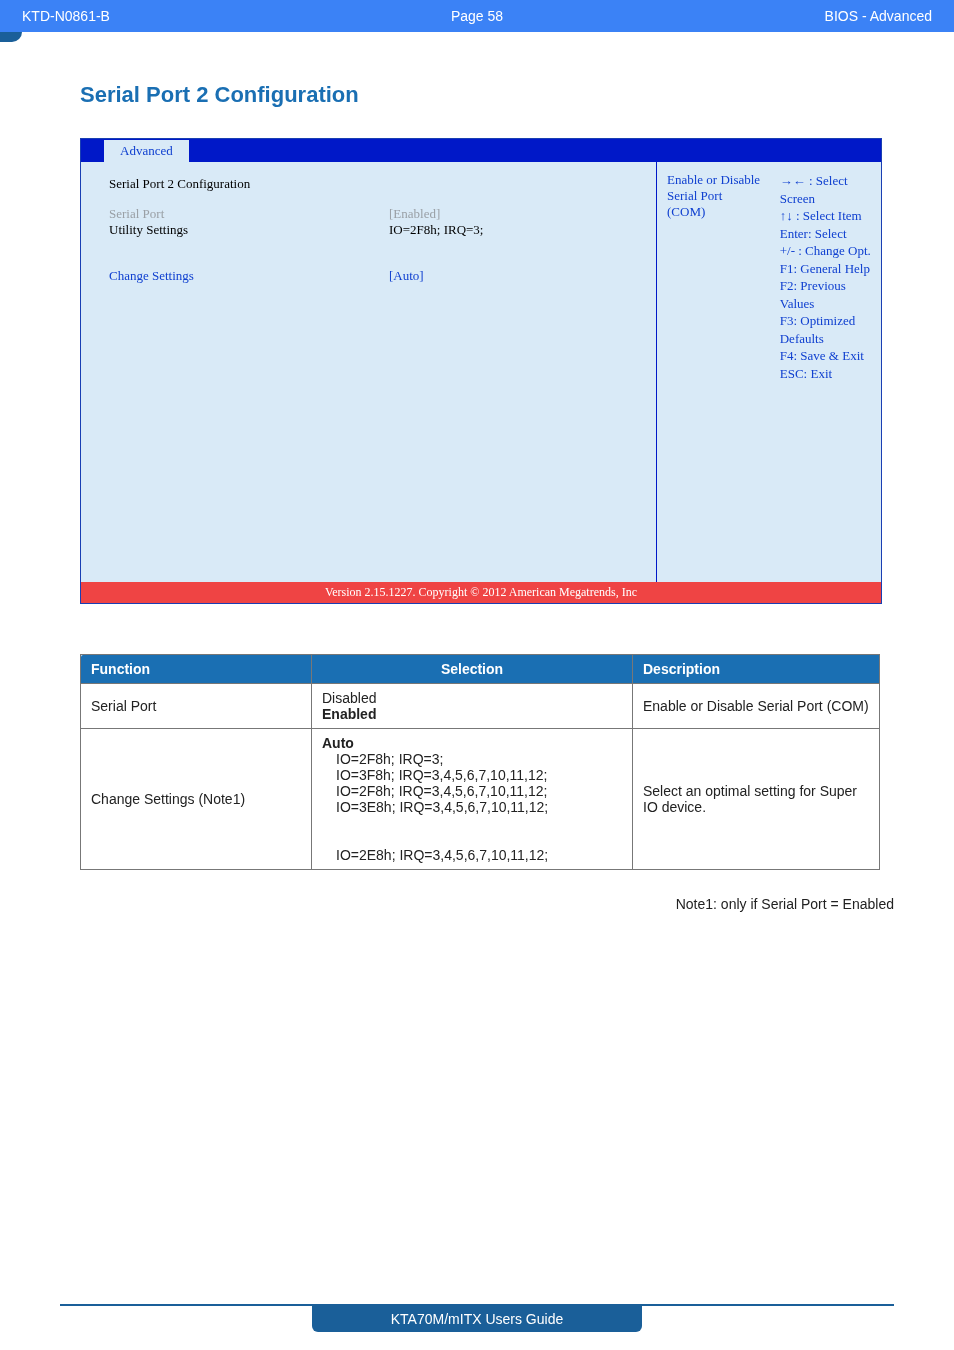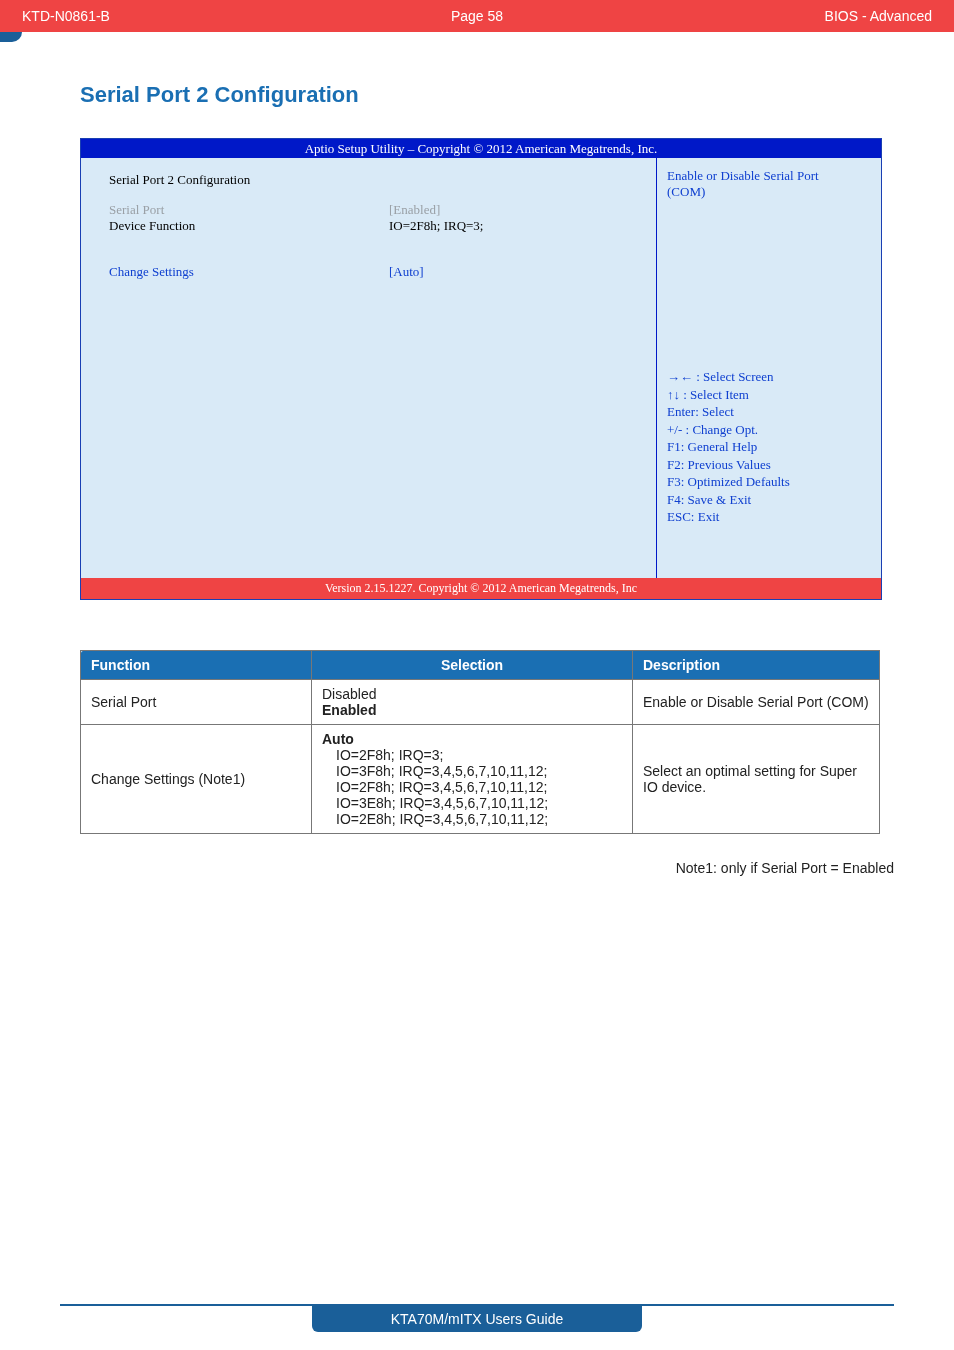--- a/index.html
+++ b/index.html
@@ -1,32 +1,32 @@
 <!DOCTYPE html>
 <html><head>
 <meta charset="utf-8">
 <style>
   html,body{margin:0;padding:0;font-family:Arial,Helvetica,sans-serif;background:#fff;color:#222;}
   .page{width:954px;height:1350px;position:relative;box-sizing:border-box;}
   
-  .topbar{background:#ef4444;height:32px;display:flex;align-items:center;color:#fff;font-size:14px;position:relative;padding:0 22px;}
+  .topbar{background:#3b82f6;height:32px;display:flex;align-items:center;color:#fff;font-size:14px;position:relative;padding:0 22px;}
   .topbar .left{flex:0 0 auto;}
   .topbar .center{position:absolute;left:50%;transform:translateX(-50%);}
   .topbar .right{margin-left:auto;}
   .topbar .notch{position:absolute;left:0;bottom:-10px;width:22px;height:10px;background:#1a5f99;border-bottom-right-radius:10px;}
   .content{padding:30px 60px 0 80px;}
   h2.section-title{color:#1a6fb3;font-size:22px;font-weight:600;margin:20px 0 30px 0;}
   
   .bios{border:1px solid #1a3fb3;width:800px;font-family:"Georgia","Times New Roman",serif;font-size:13px;}
   .bios-titlebar{background:#0018c8;color:#fff;text-align:center;font-size:13px;padding:2px 0 0 0;}
   .bios-tabrow{background:#0018c8;height:22px;position:relative;}
   .bios-tab{position:absolute;left:22px;top:0;background:#d9eaf7;color:#1040d0;padding:3px 16px;font-size:13px;border:1px solid #0018c8;border-bottom:none;}
   .bios-body{display:flex;background:#d9eaf7;border-top:1px solid #0018c8;}
   .bios-main{flex:1;padding:14px 10px 14px 28px;min-height:420px;box-sizing:border-box;}
-  .bios-side{width:225px;border-left:1px solid #0018c8;padding:10px 10px;color:#1040d0;box-sizing:border-box;display:flex;flex-direction:column;}
+  .bios-side{width:225px;border-left:1px solid #0018c8;padding:10px 10px;color:#1040d0;box-sizing:border-box;display:flex;flex-direction:row;}
   .bios-row{display:flex;}
   .bios-row .lbl{width:280px;}
   .bios-row .val{}
   .bios-black{color:#000;}
   .bios-blue{color:#1040d0;}
   .bios-grey{color:#9aa0a6;}
   .bios-help-top{min-height:200px;}
   .bios-help-keys div{line-height:1.35;}
   .bios-footer{background:#ef4444;color:#fff;text-align:center;font-size:12px;padding:3px 0;}
   
@@ -48,32 +48,34 @@
     <span class="left">KTD-N0861-B</span>
     <span class="center">Page 58</span>
     <span class="right">BIOS  - Advanced</span>
     <div class="notch"></div>
   </div>
 
   <div class="content">
     <h2 class="section-title">Serial Port 2 Configuration</h2>
 
     <div class="bios">
-      <div class="bios-titlebar">Aptio Setup Utility  –   Copyright © 2012 American Megatrends, Inc.</div>
+      <div class="bios-tabrow">
+        <div class="bios-tab">Advanced</div>
+      </div>
       <div class="bios-body">
         <div class="bios-main">
           <div class="bios-row" style="margin-bottom:14px;">
             <span class="lbl bios-black">Serial Port 2 Configuration</span>
           </div>
           <div class="bios-row">
             <span class="lbl bios-grey">Serial Port</span>
             <span class="val bios-grey">[Enabled]</span>
           </div>
           <div class="bios-row">
-            <span class="lbl bios-black">Device Function</span>
+            <span class="lbl bios-black">Utility Settings</span>
             <span class="val bios-black">IO=2F8h; IRQ=3;</span>
           </div>
           <div class="bios-row" style="margin-top:30px;">
             <span class="lbl bios-blue">Change Settings</span>
             <span class="val bios-blue">[Auto]</span>
           </div>
         </div>
         <div class="bios-side">
           <div class="bios-help-top">
             <div>Enable or Disable Serial Port</div>
@@ -112,21 +114,21 @@
         <td>Enable or Disable Serial Port (COM)</td>
       </tr>
       <tr>
         <td>Change Settings  (Note1)</td>
         <td>
           <div style="font-weight:700;">Auto</div>
           <div style="padding-left:14px;">IO=2F8h; IRQ=3;</div>
           <div style="padding-left:14px;">IO=3F8h; IRQ=3,4,5,6,7,10,11,12;</div>
           <div style="padding-left:14px;">IO=2F8h; IRQ=3,4,5,6,7,10,11,12;</div>
           <div style="padding-left:14px;">IO=3E8h; IRQ=3,4,5,6,7,10,11,12;</div>
-          <div style="padding-left:14px;">IO=2E8h; IRQ=3,4,5,6,7,10,11,12;</div>
+          <div style="padding-left:14px;margin-top:32px;">IO=2E8h; IRQ=3,4,5,6,7,10,11,12;</div>
         </td>
         <td>Select an optimal setting for Super IO device.</td>
       </tr>
     </tbody>
       </table>
 
     <div class="note">Note1: only if Serial Port = Enabled</div>
   </div>
 
   <div class="pagefoot">

